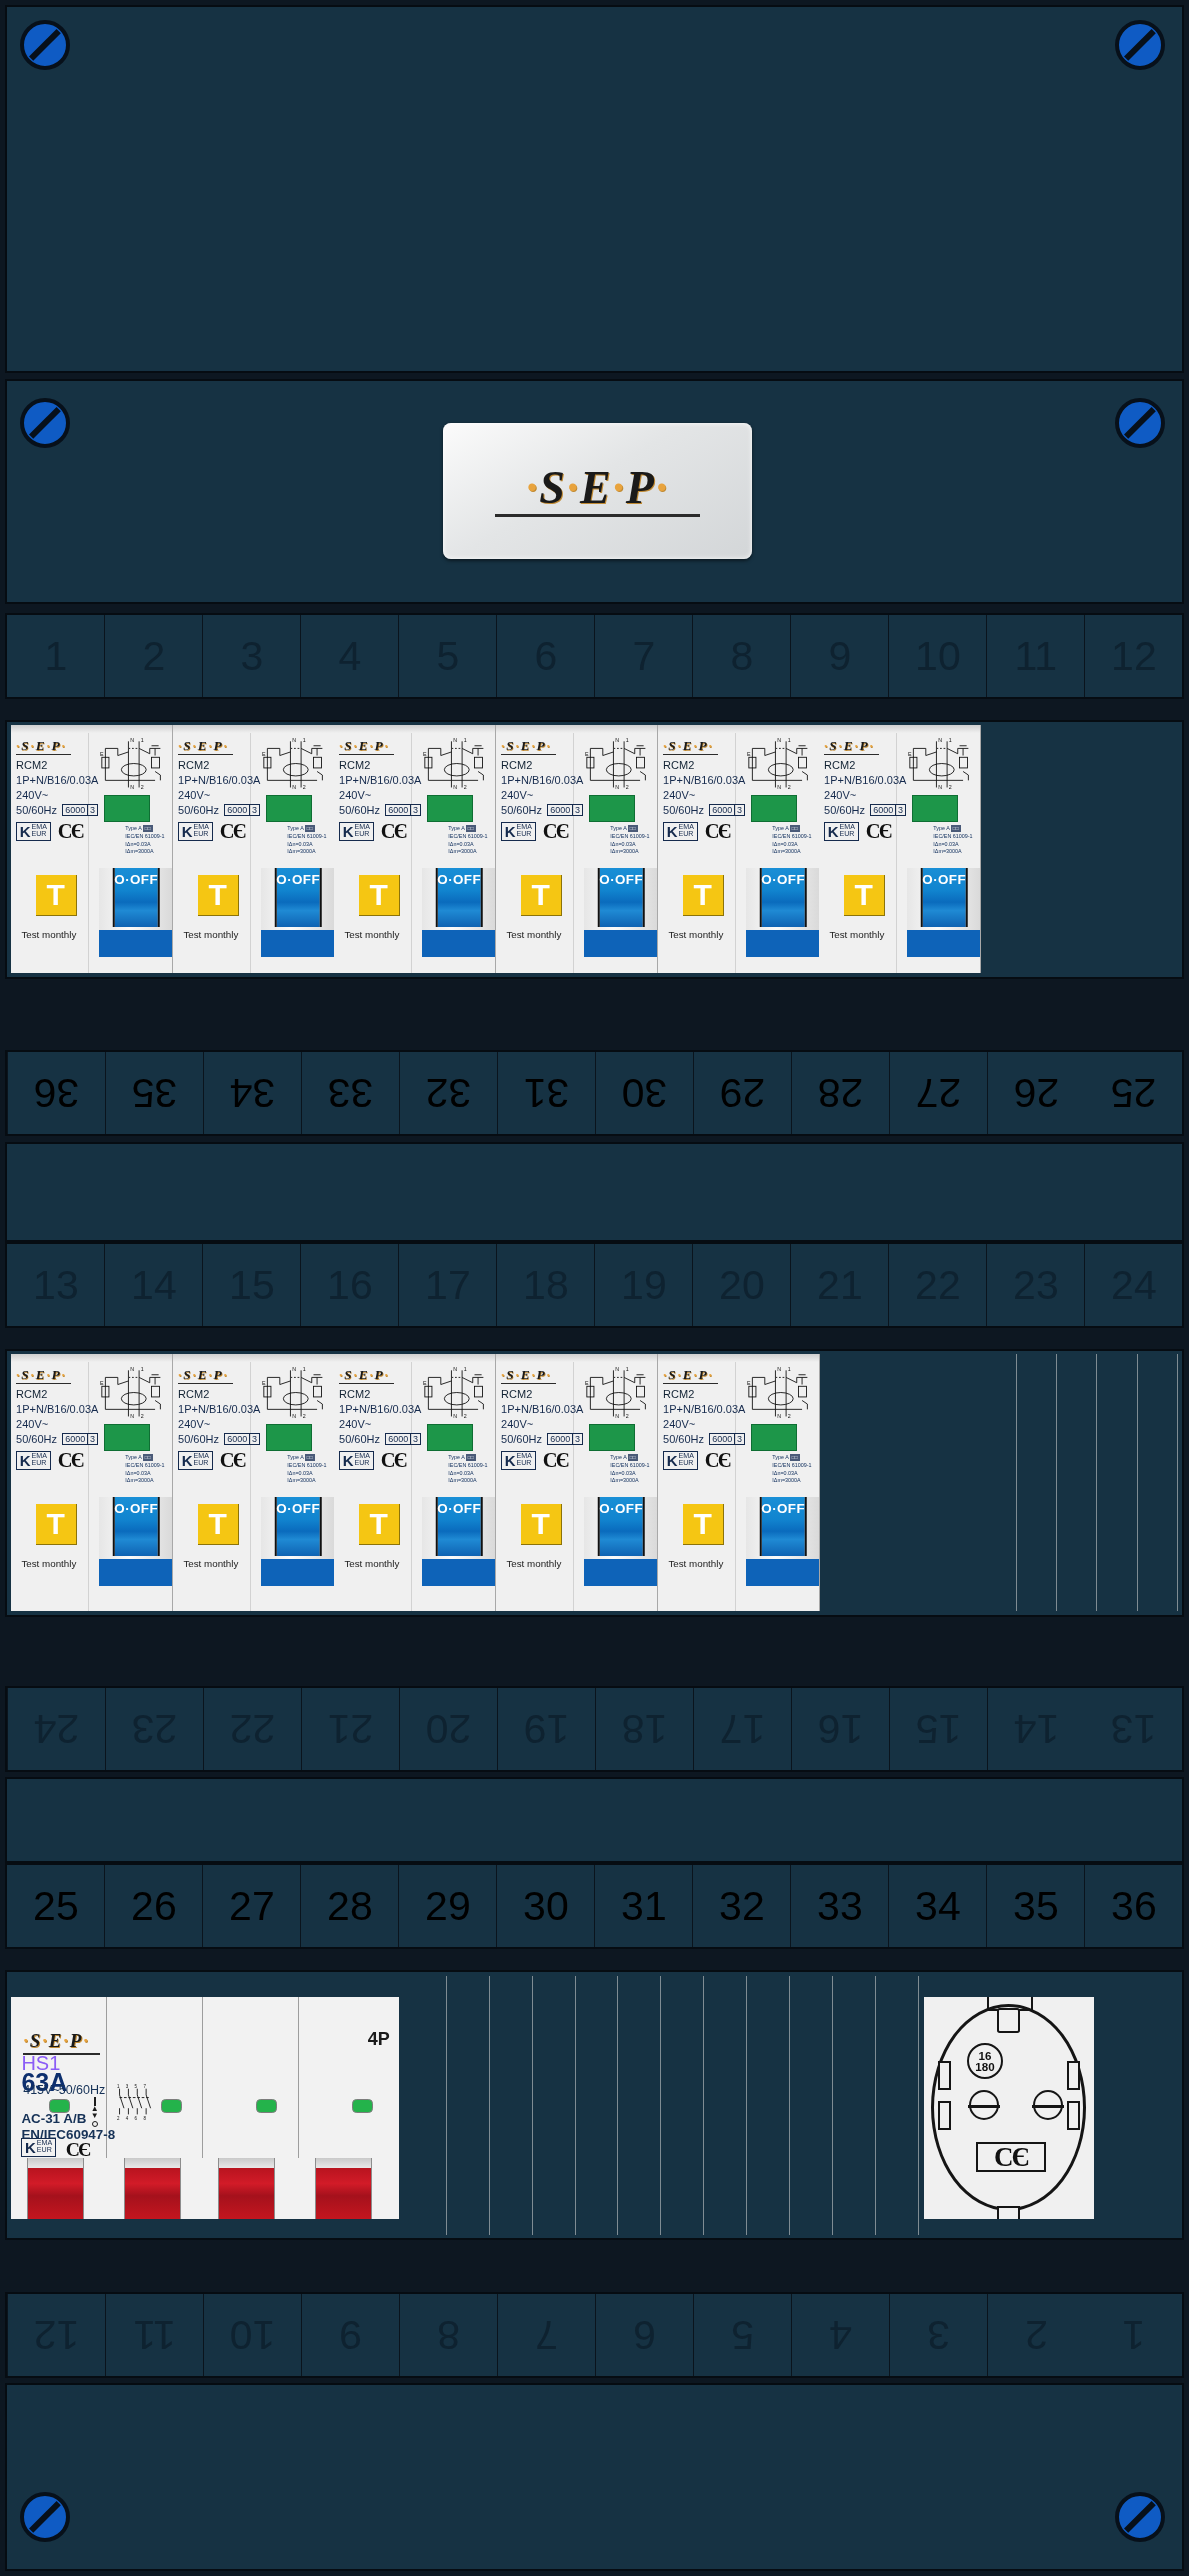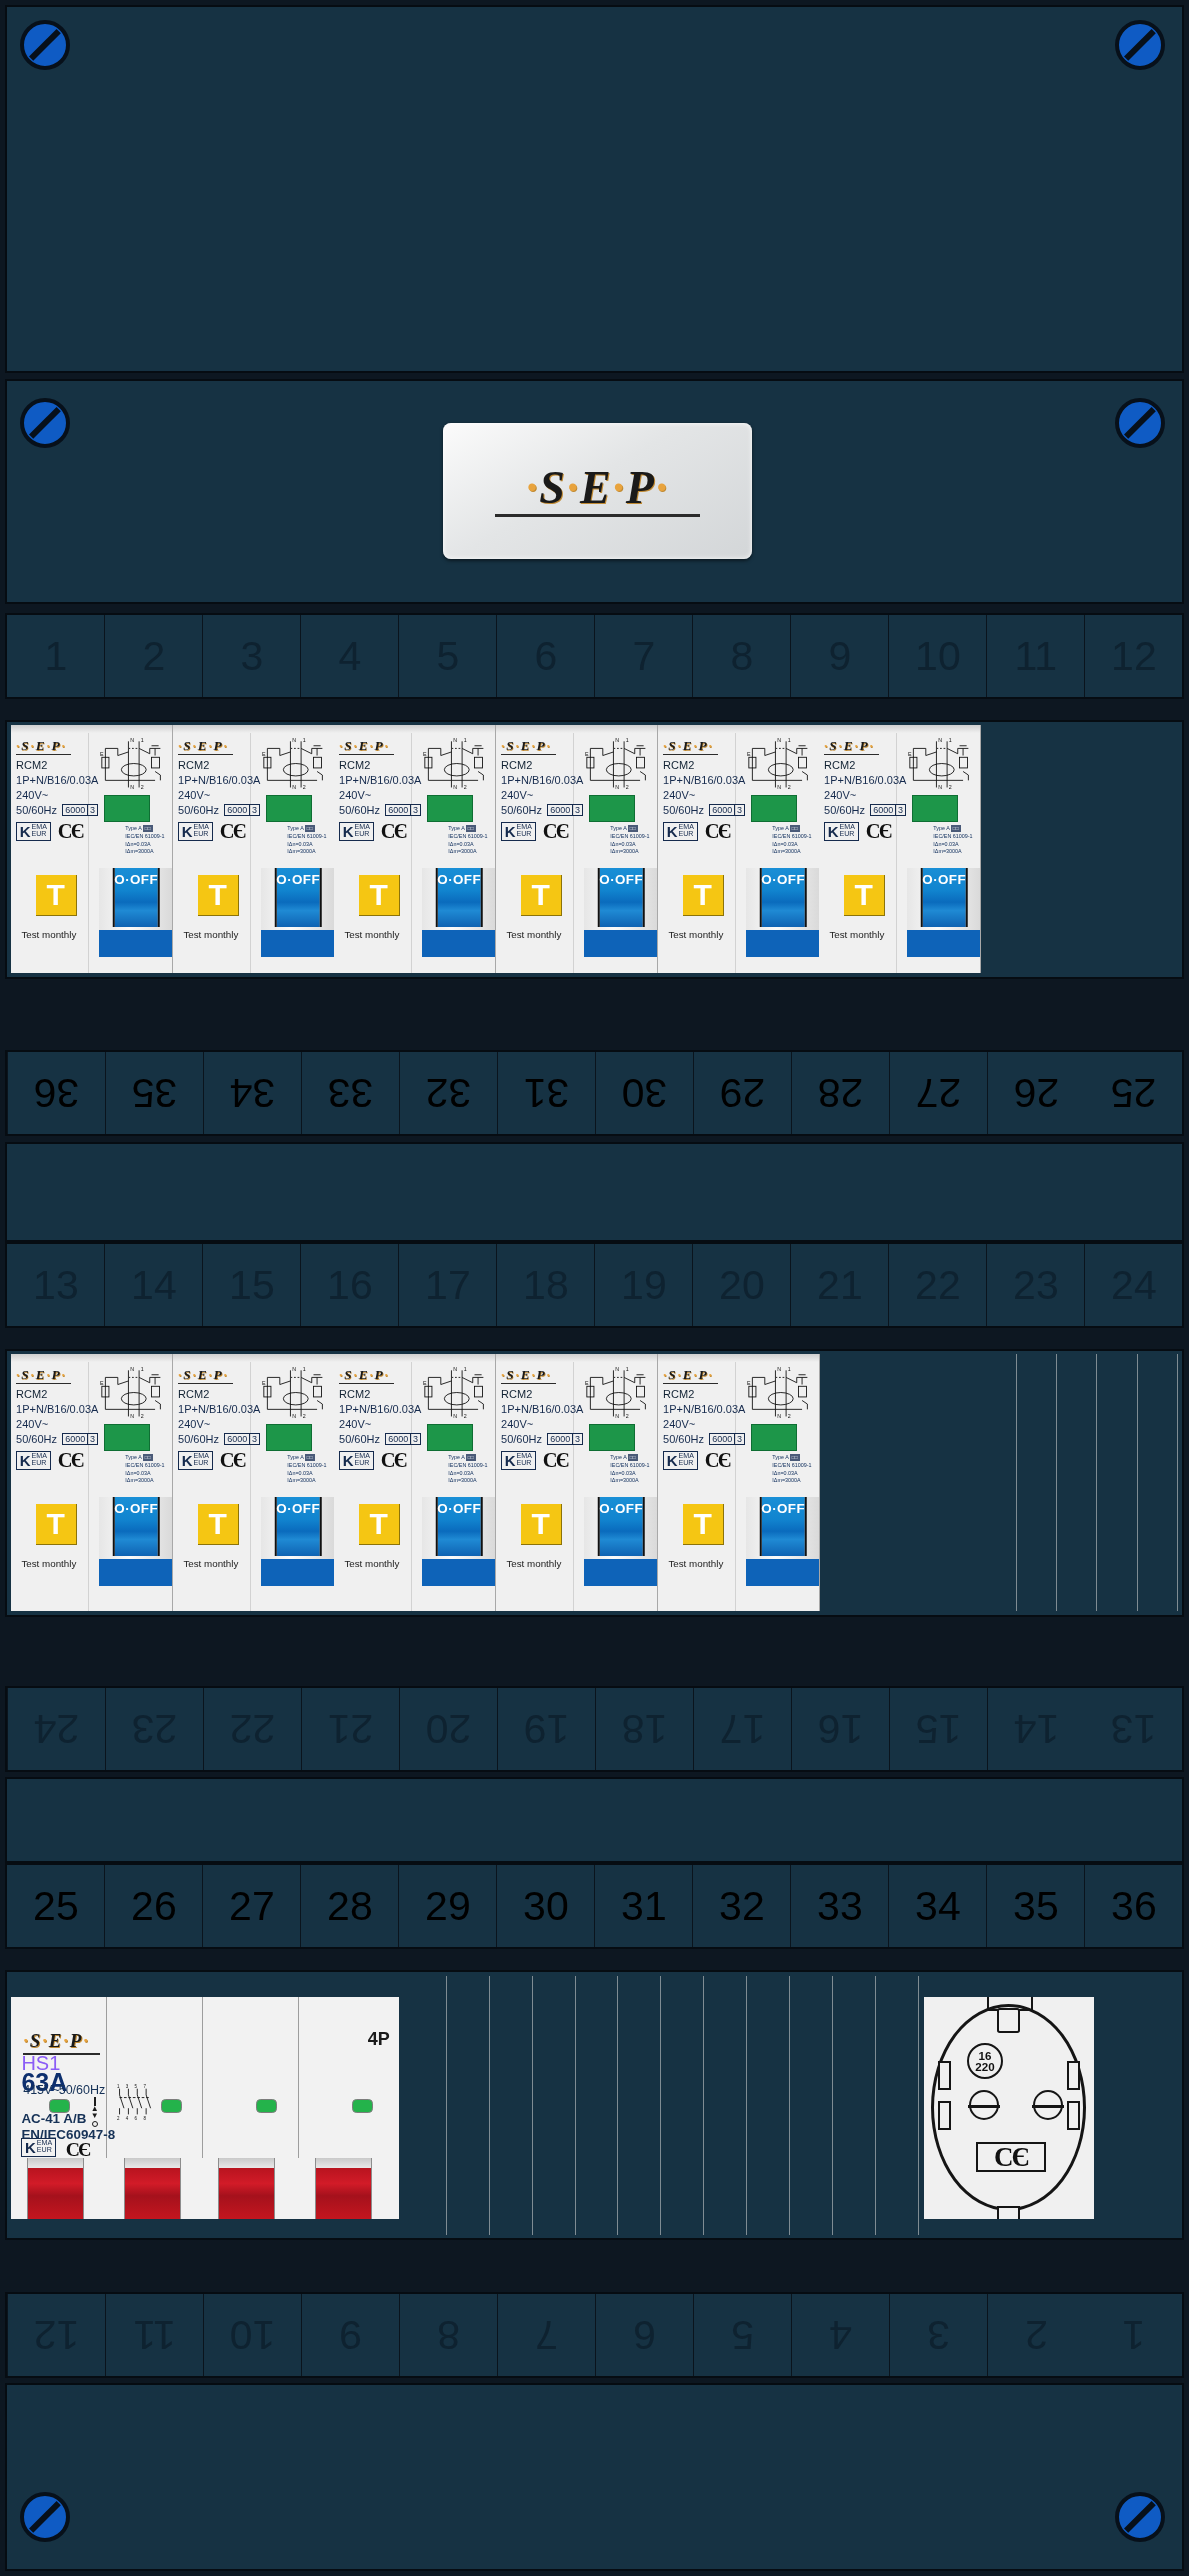--- a/index.html
+++ b/index.html
@@ -1273,21 +1273,21 @@
 
     <div class="sep-wordmark" style="position:absolute; left:12.5px; top:34px;">
       <span class="dot">·</span><span>S</span><span class="dot">·</span><span>E</span><span class="dot">·</span><span>P</span><span class="dot">·</span>
     </div>
     <div class="sep-underline" style="position:absolute; left:12.5px; top:54px; width:77px; height:1.8px;"></div>
 
     <div class="txt hs1" style="left:10.7px; top:55px;">HS1</div>
     <div class="txt amp" style="left:10.7px; top:71px;">63A</div>
     <div class="txt volt" style="left:12.5px; top:86px;">415V~</div>
     <div class="txt volt" style="left:48px; top:86px;">50/60Hz</div>
-    <div class="txt ac23" style="left:10.7px; top:114px;">AC-41 A/B</div>
+    <div class="txt ac23" style="left:10.7px; top:114px;">AC-31 A/B</div>
     <div class="txt iec" style="left:10.7px; top:130px;">EN/IEC60947-8</div>
 
     <div class="kema" style="position:absolute; left:10.7px; top:141px;">
       <span class="k">K</span>
       <span class="eur">
         <span style="display:block">EMA</span>
         <span style="display:block">EUR</span>
       </span>
     </div>
     <div class="ce" style="position:absolute; left:55px; top:143px; font-size:19.7px;">CЄ</div>
@@ -1345,21 +1345,21 @@
   <div class="socket" style="left:924px; top:1997px; width:170px; height:222px;">
     <div class="tab" style="left:63px; top:-3.6px; width:46px; height:18px;"></div>
     <div class="ring" style="left:7.1px; top:7.1px; width:155px; height:207px;"></div>
     <div class="earthclip" style="left:73px; top:10.7px; width:23px; height:25px; border-radius:2.7px;"></div>
     <div class="earthclip" style="left:14.3px; top:64px; width:12.5px; height:29px;"></div>
     <div class="earthclip" style="left:14.3px; top:104px; width:12.5px; height:29px;"></div>
     <div class="earthclip" style="left:143px; top:64px; width:12.5px; height:29px;"></div>
     <div class="earthclip" style="left:143px; top:104px; width:12.5px; height:29px;"></div>
     <div class="rating" style="left:43px; top:46px; width:36px; height:36px;">
       <span>16</span>
-      <span>220</span>
+      <span>180</span>
     </div>
     <div class="pinhole" style="left:45px;  top:93px; width:30px; height:30px;"></div>
     <div class="pinhole" style="left:109px; top:93px; width:30px; height:30px;"></div>
     <div class="cebox" style="left:52px; top:145px; width:70px; height:30px;">
       <span class="ce">CЄ</span>
     </div>
     <div class="tab" style="left:73px; bottom:-5.4px; width:23px; height:18px;"></div>
   </div>
 
   <div class="numstrip dark flip" style="left:5.4px; top:2292px; width:1179px; height:86px; border:2.7px solid #060c12; font-size:41px;">

